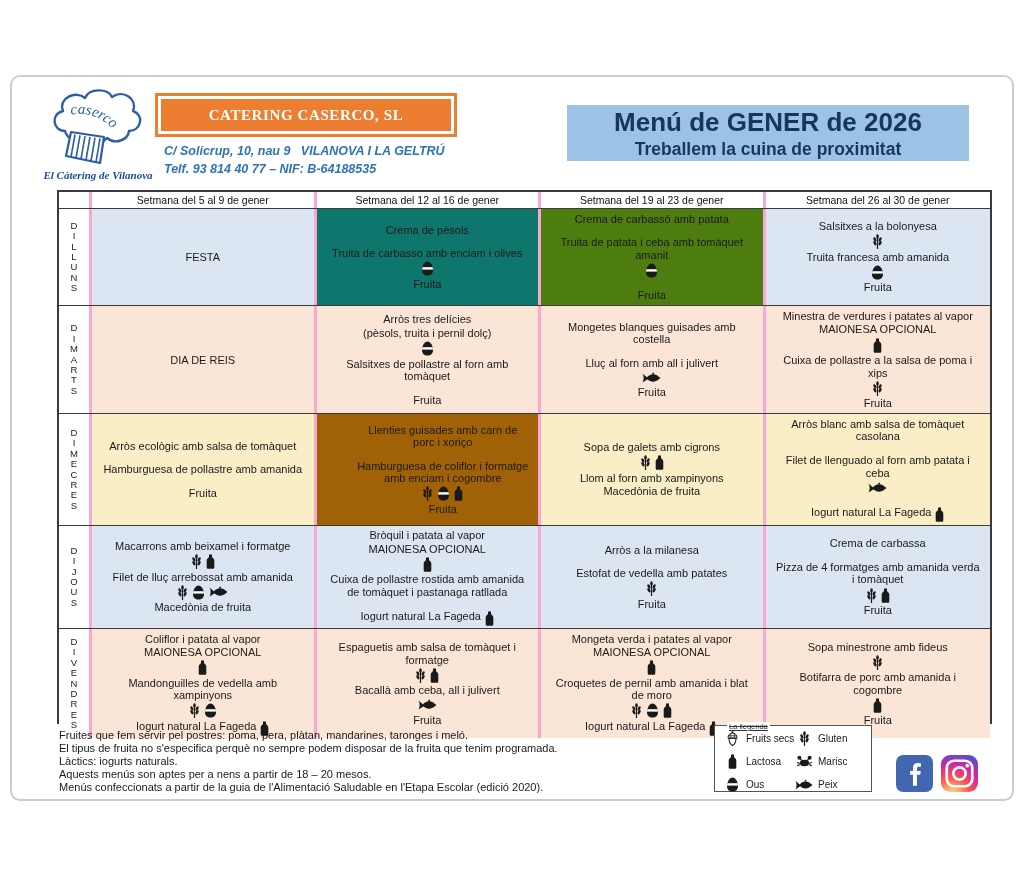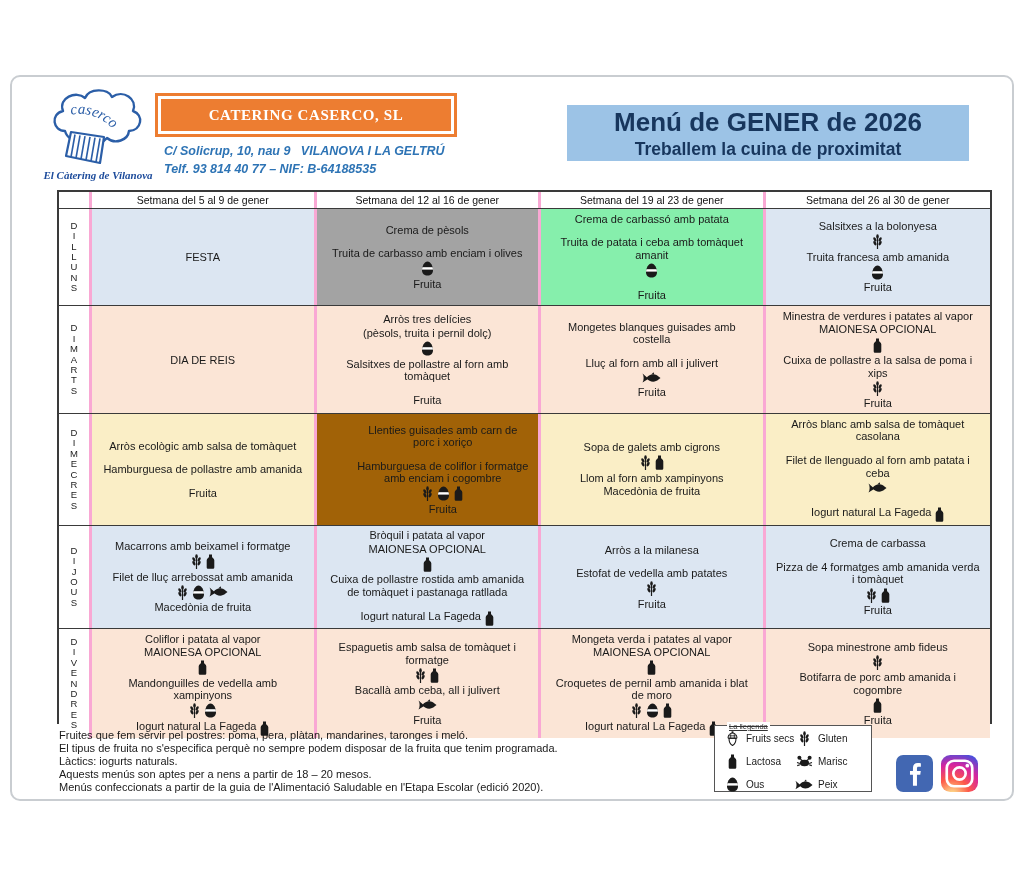--- a/index.html
+++ b/index.html
@@ -106,35 +106,35 @@
           <div class="dl">I</div>
           <div class="dl">L</div>
           <div class="dl">L</div>
           <div class="dl">U</div>
           <div class="dl">N</div>
           <div class="dl">S</div>
         </div>
         <div class="cell tcell" style="background: rgb(220, 230, 242);">
           <div class="line"><span>FESTA</span></div>
         </div>
-        <div class="cell tcell" style="background: #a3a3a3;">
+        <div class="cell tcell" style="background: #0f766e;">
           <div class="line"><span>Crema de pèsols</span></div>
           <div class="spacer"></div>
           <div class="line"><span>Truita de carbasso amb enciam i olives</span></div>
           <div class="icons-line">
             <span class="ic">
               <svg width="13" height="15" viewBox="0 0 13 15">
                 <path d="M6.5 0.5 C9.6 0.5 12 5 12 9.5 C12 12.6 9.6 14.5 6.5 14.5 C3.4 14.5 1 12.6 1 9.5 C1 5 3.4 0.5 6.5 0.5 Z" fill="#1a1a1a"></path>
                 <rect x="0" y="6.2" width="13" height="2.4" fill="#ffffff" clip-path="url(#eggW)"></rect>
               </svg>
             </span>
           </div>
           <div class="line"><span>Fruita</span></div>
         </div>
-        <div class="cell tcell" style="background: #86efac;">
+        <div class="cell tcell" style="background: #4d7c0f;">
           <div class="line"><span>Crema de carbassó amb patata</span></div>
           <div class="spacer"></div>
           <div class="line"><span>Truita de patata i ceba amb tomàquet amanit</span></div>
           <div class="icons-line">
             <span class="ic">
               <svg width="13" height="15" viewBox="0 0 13 15">
                 <path d="M6.5 0.5 C9.6 0.5 12 5 12 9.5 C12 12.6 9.6 14.5 6.5 14.5 C3.4 14.5 1 12.6 1 9.5 C1 5 3.4 0.5 6.5 0.5 Z" fill="#1a1a1a"></path>
                 <rect x="0" y="6.2" width="13" height="2.4" fill="#ffffff" clip-path="url(#eggW)"></rect>
               </svg>
             </span>

